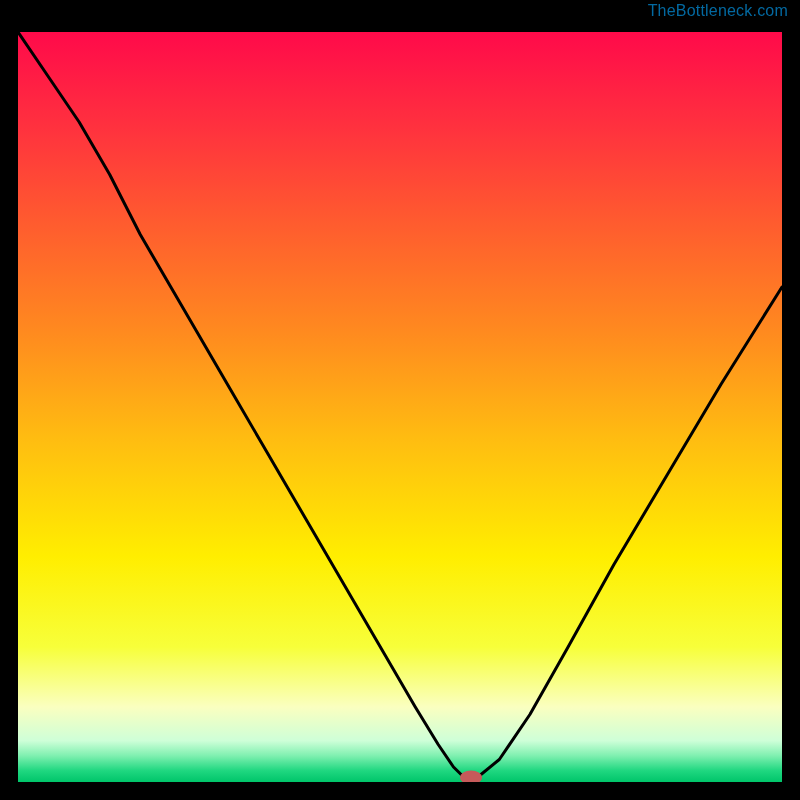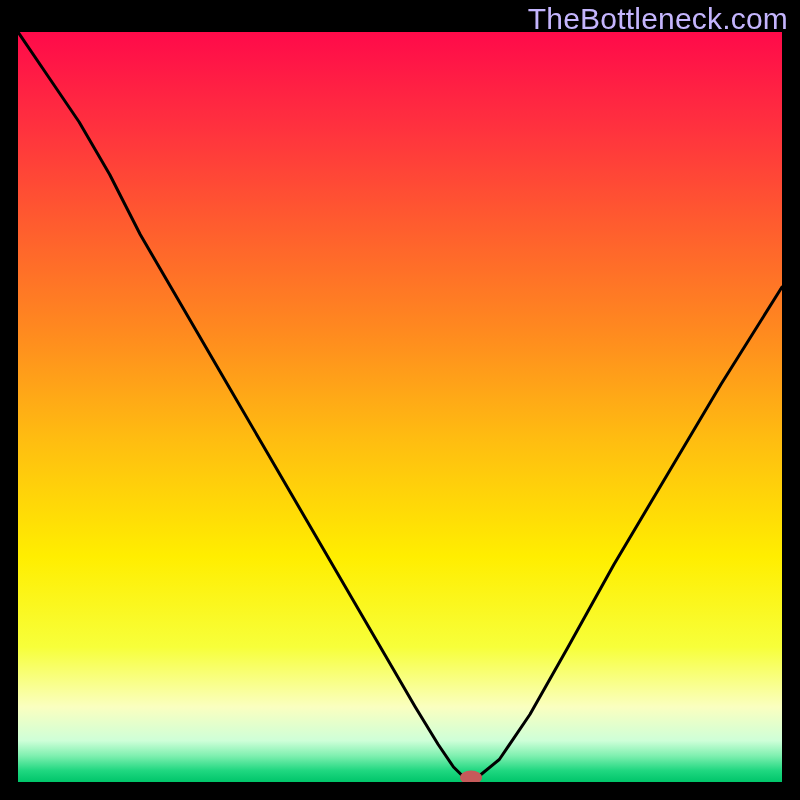--- a/index.html
+++ b/index.html
@@ -14,22 +14,22 @@
   .outer {
     width: 800px;
     height: 800px;
     background: #000;
     position: relative;
   }
   .attribution {
     position: absolute;
     top: 2px;
     right: 12px;
-    color: #c4b5fd;
-    font-size: 30px;
+    color: #0369a1;
+    font-size: 16px;
     font-weight: 400;
     letter-spacing: 0.2px;
     z-index: 10;
   }
   .plot {
     position: absolute;
     left: 18px;
     top: 32px;
     width: 764px;
     height: 750px;

